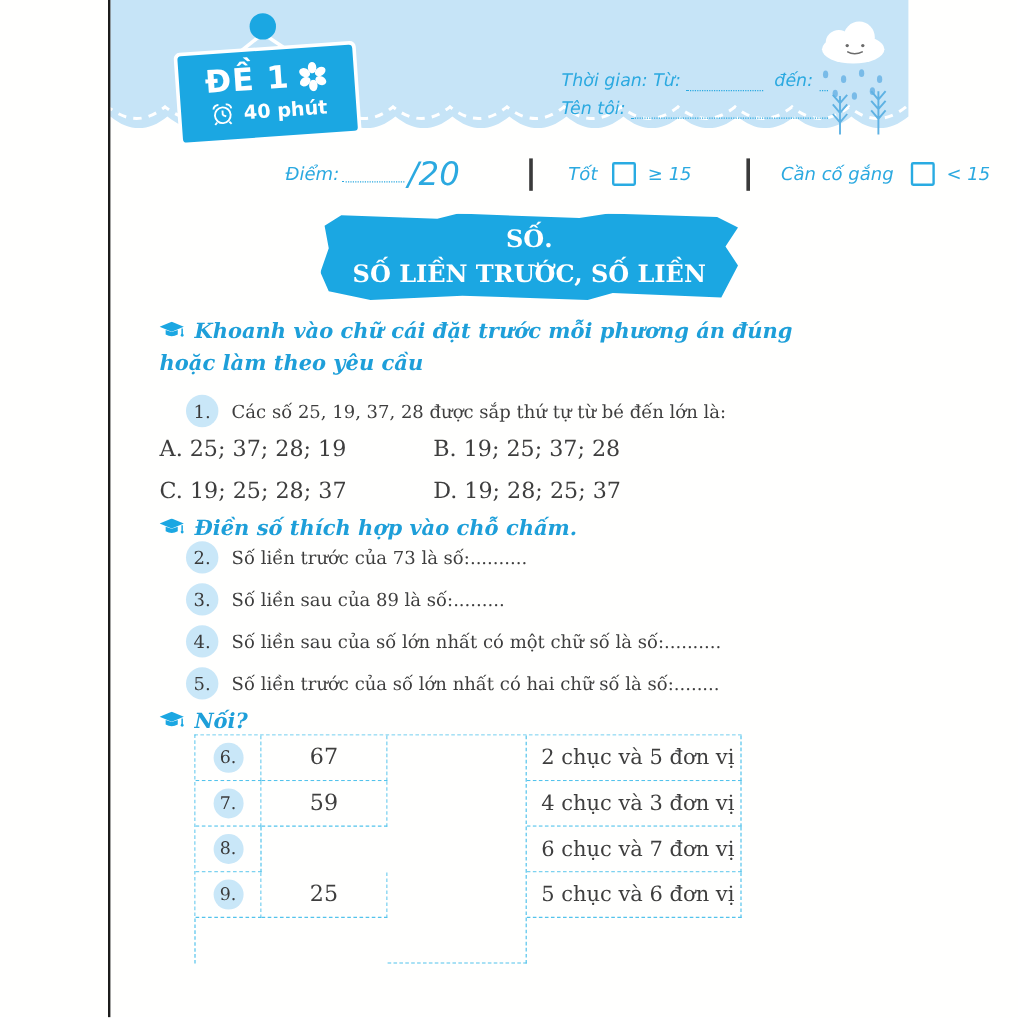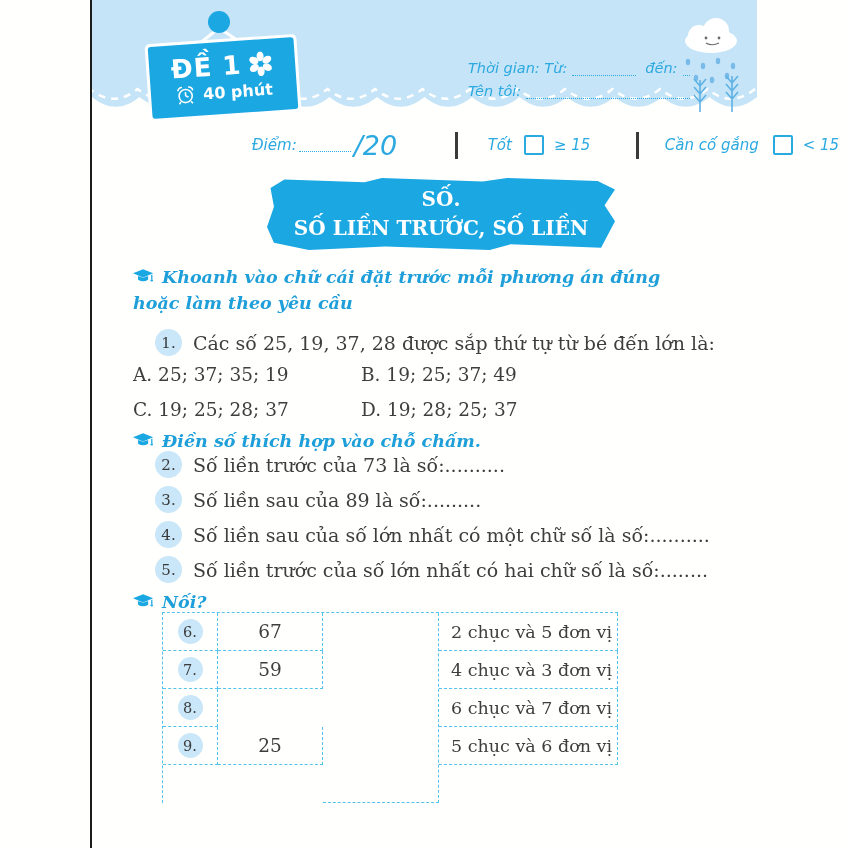--- a/index.html
+++ b/index.html
@@ -24,40 +24,40 @@
   #header-fields{left:468px;top:60px;width:222px;color:#2BA9E0;
                  font-family:"DejaVu Sans","Liberation Sans",sans-serif;
                  font-style:italic;font-size:14.5px;}
   .field-row{display:flex;align-items:flex-end;margin-bottom:7px;white-space:nowrap;}
   .dotline{border-bottom:1.6px dotted #2BA9E0;height:13px;margin-left:5px;}
   .grow{flex:1 1 auto;}
 
   
   #score-row{left:238px;top:129px;height:32px;display:flex;align-items:center;
              color:#2BA9E0;font-family:"DejaVu Sans","Liberation Sans",sans-serif;
-             font-style:italic;font-size:15px;white-space:nowrap;margin-left:14px;}
+             font-style:italic;font-size:15px;white-space:nowrap;}
   #score-total{font-size:27px;font-style:italic;margin-left:3px;}
   .vsep{width:2.5px;height:27px;background:#3a3a3a;}
   .checkbox{width:16px;height:16px;border:2px solid #29ABE2;border-radius:2px;background:transparent;}
 
   
   #banner{left:267px;top:178px;width:348px;height:72px;background:#1BA7E2;color:#ffffff;
           display:flex;flex-direction:column;align-items:center;justify-content:center;
           text-align:center;font-weight:bold;font-size:20px;line-height:1.45;
           clip-path:polygon(1% 14%,5% 2%,28% 6%,33% 0%,62% 5%,69% 0%,95% 4%,100% 16%,97% 38%,100% 60%,96% 97%,70% 92%,64% 100%,34% 95%,12% 100%,2% 90%,0% 68%,2% 40%);}
 
   
   .instruction{color:#1E9FD9;font-weight:bold;font-style:italic;font-size:17.5px;line-height:1.5;}
   .cap-icon{vertical-align:-1px;margin-right:7px;}
 
   
   .qrow{display:flex;align-items:center;gap:11px;}
   .qbadge{width:27px;height:27px;border-radius:50%;background:#C9E7F8;color:#3a3a3a;
           display:flex;align-items:center;justify-content:center;font-size:15px;flex:0 0 27px;}
-  .qtext{font-size:19px;color:#3E3E3E;white-space:nowrap;}
+  .qtext{font-size:15px;color:#3E3E3E;white-space:nowrap;}
 
   #options{left:133px;top:364px;width:470px;display:grid;grid-template-columns:228px auto;
            row-gap:14px;font-size:18.5px;color:#3E3E3E;}
 
   #fill-list{left:155px;top:451px;display:flex;flex-direction:column;gap:8px;}
 
   
   #match-table{left:162px;top:612px;display:grid;grid-template-columns:55px 105px 116px 179px;
                grid-auto-rows:38px;border-top:1.5px dashed #53C3EC;border-left:1.5px dashed #53C3EC;
                color:#3E3E3E;}
@@ -184,22 +184,22 @@
       <circle cx="20.5" cy="12.2" r="1.3" fill="#1BA7E2"></circle>
     </svg><span>Khoanh vào chữ cái đặt trước mỗi phương án đúng hoặc làm theo yêu cầu</span>
   </div>
 
   <div class="abs qrow" style="left:155px;top:329px;">
     <span class="qbadge">1.</span>
     <span class="qtext">Các số 25, 19, 37, 28  được sắp thứ tự từ bé đến lớn là:</span>
   </div>
 
   <div class="abs" id="options">
-    <span>A. 25; 37; 35; 19</span>
-    <span>B. 19; 25; 37; 49</span>
+    <span>A. 25; 37; 28; 19</span>
+    <span>B. 19; 25; 37; 28</span>
     <span>C. 19; 25; 28; 37</span>
     <span>D. 19; 28; 25; 37</span>
   </div>
 
   <div class="abs instruction" style="left:133px;top:428px;width:556px;">
     <svg class="cap-icon" width="22" height="15" viewBox="0 0 24 16">
       <polygon points="11,0 22,4.5 11,9 0,4.5" fill="#1BA7E2"></polygon>
       <path d="M5.5,7.5 L5.5,11.5 Q11,14.8 16.5,11.5 L16.5,7.5 L11,9.3 Z" fill="#1BA7E2"></path>
       <line x1="20.5" y1="6" x2="20.5" y2="11" stroke="#1BA7E2" stroke-width="1.4"></line>
       <circle cx="20.5" cy="12.2" r="1.3" fill="#1BA7E2"></circle>

